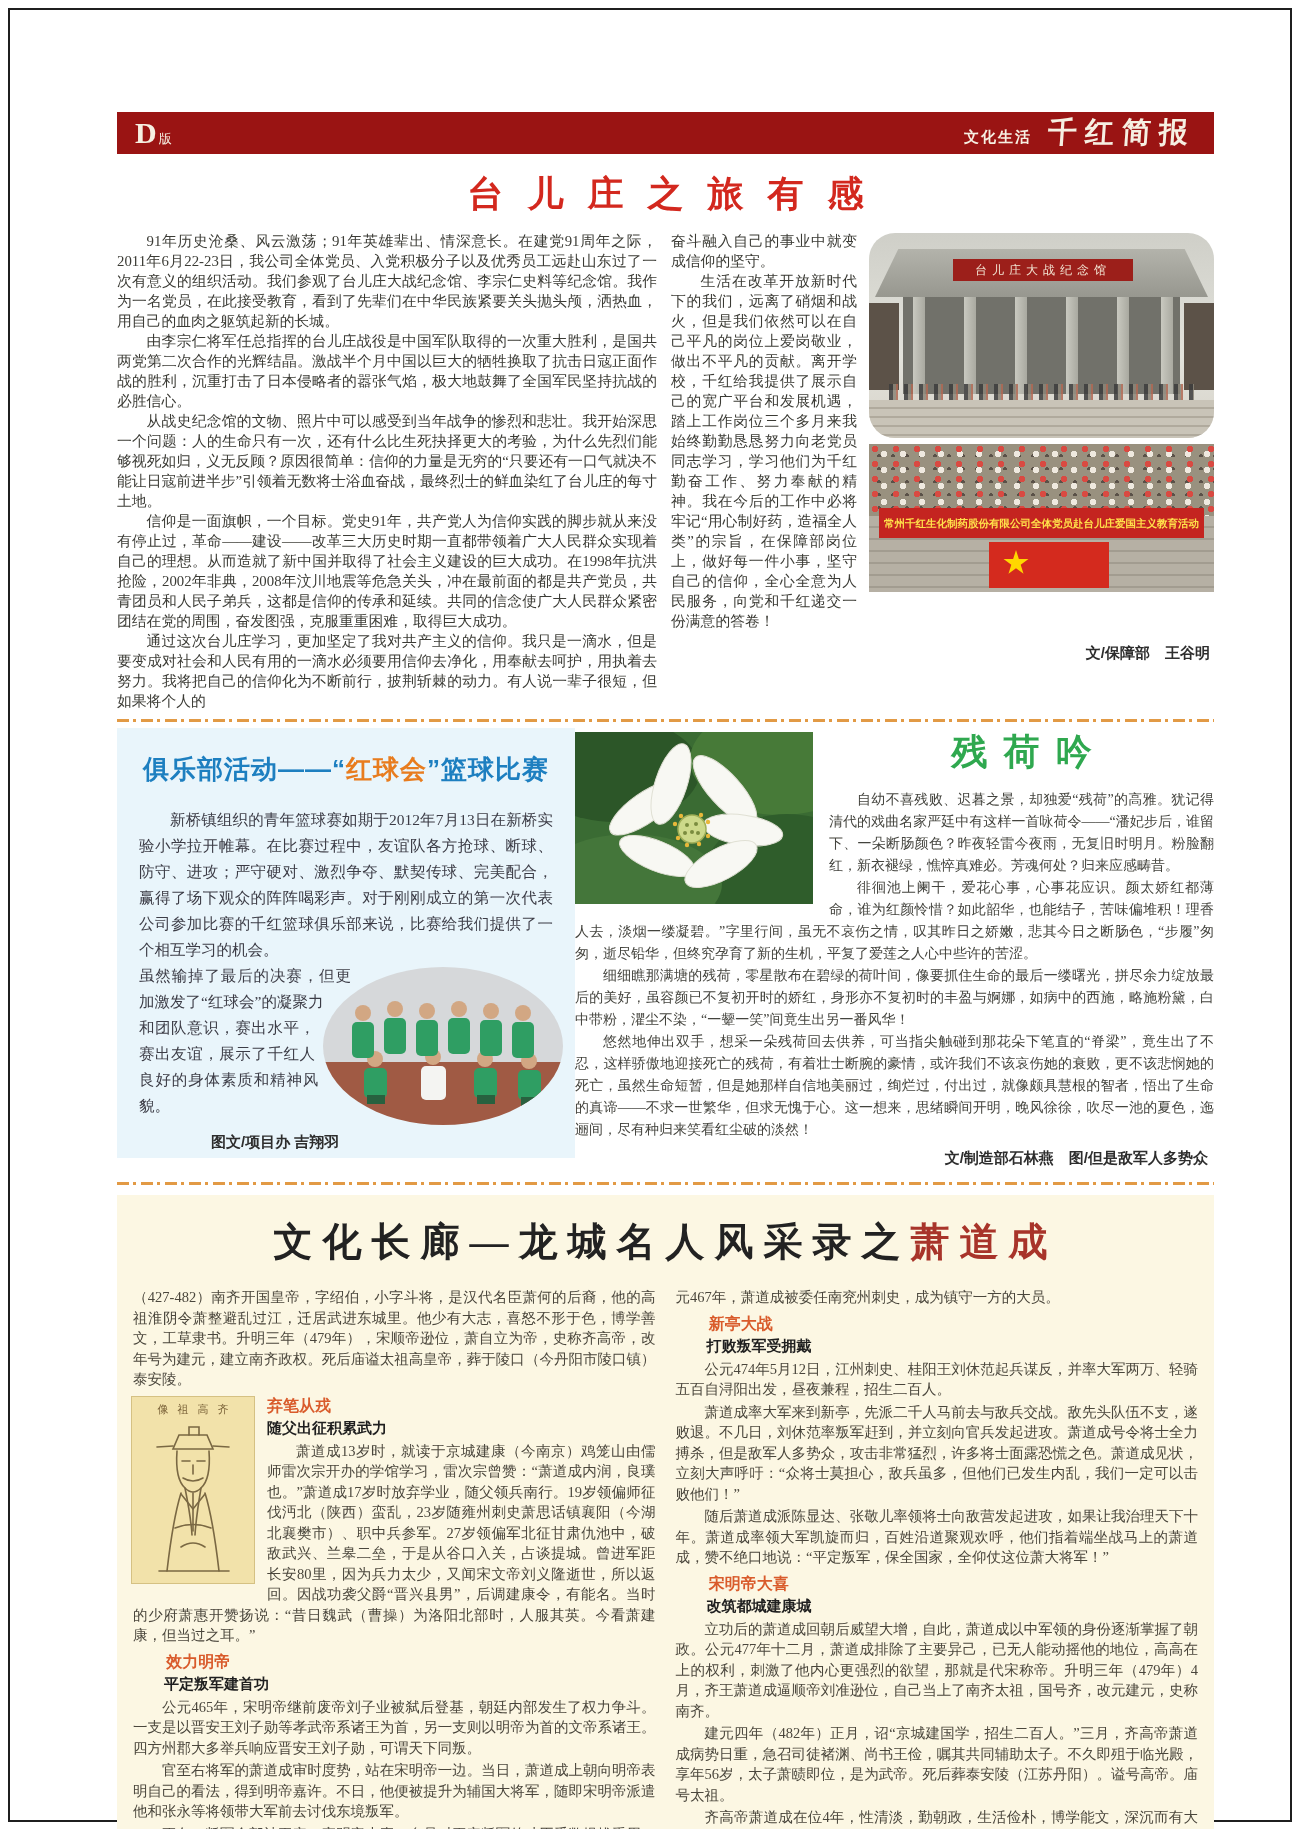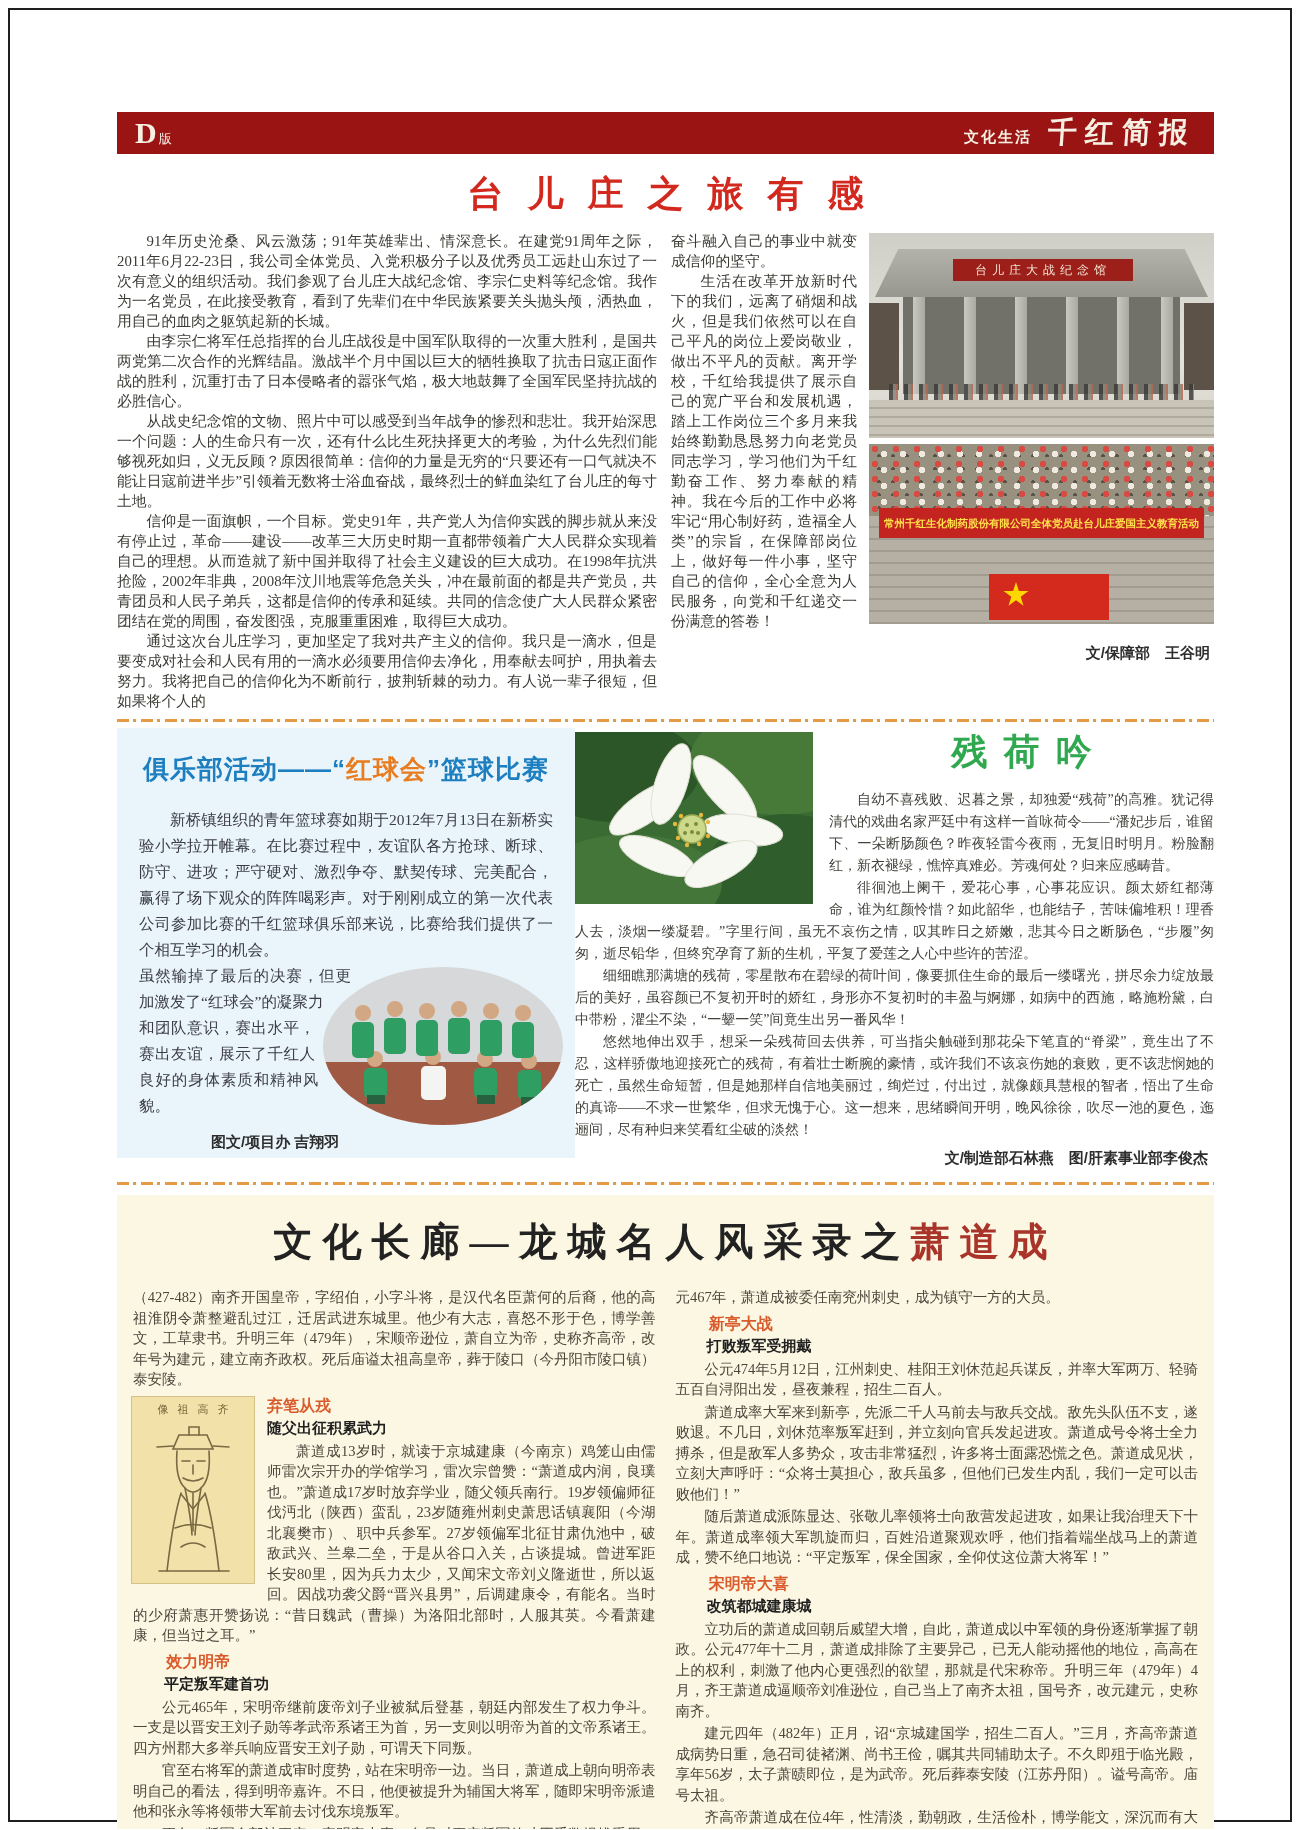--- a/index.html
+++ b/index.html
@@ -31,38 +31,38 @@
     color:#d3281e;letter-spacing:24px;text-indent:24px;
   }
   .a1-cols{display:flex;gap:14px;}
   .a1-left{width:540px;font-size:14.8px;line-height:20px;text-align:justify;}
   .a1-right{width:543px;font-size:14.8px;line-height:20px;text-align:justify;}
   .a1-left p,.a1-right p{margin:0;}
   .indent{text-indent:2em;}
   .a1-photos{float:right;width:345px;margin:2px 0 8px 12px;}
 
   .photo-building{position:relative;width:345px;height:205px;overflow:hidden;
-    background:linear-gradient(180deg,#cfcfc8 0%,#e3e3dc 60%,#d6d2c8 100%);}
+    background:linear-gradient(180deg,#cfcfc8 0%,#e3e3dc 60%,#d6d2c8 100%);border-radius:26px;}
   .pb-roof{position:absolute;top:16px;left:6px;right:6px;height:48px;
     background:linear-gradient(180deg,#b3b3ab,#97978f);
     clip-path:polygon(0 100%,7% 0,93% 0,100% 100%);}
   .pb-sign{position:absolute;top:26px;left:84px;width:180px;height:22px;background:#9c1f1a;
     color:#f3e6d4;font-size:12px;letter-spacing:5px;text-align:center;line-height:22px;
     font-family:"Liberation Serif",serif;}
   .pb-hall{position:absolute;top:64px;left:34px;right:34px;bottom:44px;background:#71716a;}
   .pb-wing-l,.pb-wing-r{position:absolute;top:70px;bottom:48px;width:30px;background:#5c5248;}
   .pb-wing-l{left:0;} .pb-wing-r{right:0;}
   .pb-col{position:absolute;top:64px;bottom:44px;width:12px;
     background:linear-gradient(90deg,#c9c9c0,#a9a9a0);}
   .pb-people{position:absolute;left:20px;right:20px;bottom:38px;height:16px;opacity:.85;
     background:repeating-linear-gradient(90deg,#3c3c3c 0 4px,#8a8578 4px 7px,#b06a55 7px 9px,transparent 9px 15px);}
   .pb-steps{position:absolute;left:0;right:0;bottom:0;height:38px;
     background:repeating-linear-gradient(180deg,#c9c4b8 0 7px,#b0aa9d 7px 9px);}
 
-  .photo-crowd{position:relative;width:345px;height:180px;margin-top:6px;overflow:hidden;
+  .photo-crowd{position:relative;width:345px;height:148px;margin-top:6px;overflow:hidden;
     background:repeating-linear-gradient(180deg,#b6b0a4 0 10px,#a29c90 10px 12px);}
   .pc-crowd{position:absolute;top:0;left:0;right:0;height:72px;
     background:
       radial-gradient(3px 3px at 6px 5px,#d94a42 98%,transparent) 0 0/21px 15px,
       radial-gradient(3px 3px at 15px 10px,#efe9df 98%,transparent) 0 0/19px 16px,
       radial-gradient(2px 2px at 10px 12px,#5a5148 98%,transparent) 0 0/14px 13px,
       #99917f;}
   .pc-banner{position:absolute;top:64px;left:10px;right:10px;height:30px;background:#c42420;
     color:#ffe14a;font-size:10.5px;font-weight:bold;text-align:center;line-height:30px;
     font-family:"Liberation Sans",sans-serif;white-space:nowrap;overflow:hidden;}
@@ -249,21 +249,21 @@
             <circle cx="106" cy="84" r="2.2"></circle>
                 <circle cx="126" cy="83" r="2.2"></circle>
           </g>
         </svg>
       </div>
       <h2 class="green-title">残荷吟</h2>
       <p class="indent">自幼不喜残败、迟暮之景，却独爱“残荷”的高雅。犹记得清代的戏曲名家严廷中有这样一首咏荷令——“潘妃步后，谁留下、一朵断肠颜色？昨夜轻雷今夜雨，无复旧时明月。粉脸翻红，新衣褪绿，憔悴真难必。芳魂何处？归来应感畴昔。</p>
       <p class="indent">徘徊池上阑干，爱花心事，心事花应识。颜太娇红都薄命，谁为红颜怜惜？如此韶华，也能结子，苦味偏堆积！理香人去，淡烟一缕凝碧。”字里行间，虽无不哀伤之情，叹其昨日之娇嫩，悲其今日之断肠色，“步履”匆匆，逝尽铅华，但终究孕育了新的生机，平复了爱莲之人心中些许的苦涩。</p>
       <p class="indent">细细瞧那满塘的残荷，零星散布在碧绿的荷叶间，像要抓住生命的最后一缕曙光，拼尽余力绽放最后的美好，虽容颜已不复初开时的娇红，身形亦不复初时的丰盈与婀娜，如病中的西施，略施粉黛，白中带粉，灈尘不染，“一颦一笑”间竟生出另一番风华！</p>
       <p class="indent">悠然地伸出双手，想采一朵残荷回去供养，可当指尖触碰到那花朵下笔直的“脊梁”，竟生出了不忍，这样骄傲地迎接死亡的残荷，有着壮士断腕的豪情，或许我们不该哀伤她的衰败，更不该悲悯她的死亡，虽然生命短暂，但是她那样自信地美丽过，绚烂过，付出过，就像颇具慧根的智者，悟出了生命的真谛——不求一世繁华，但求无愧于心。这一想来，思绪瞬间开明，晚风徐徐，吹尽一池的夏色，迤逦间，尽有种归来笑看红尘破的淡然！</p>
-      <div class="byline lotus-byline">文/制造部石林燕　图/肝素事业部李俊杰</div>
+      <div class="byline lotus-byline">文/制造部石林燕　图/但是敌军人多势众</div>
     </div>
   </section>
 
   <hr class="divider">
 
   <section class="panel-cream">
     <h2 class="a4-title"><span>文化长廊—龙城名人风采录之</span><span class="a4-name">萧道成</span></h2>
     <div class="a4-cols">
 
       <div class="a4-col">

